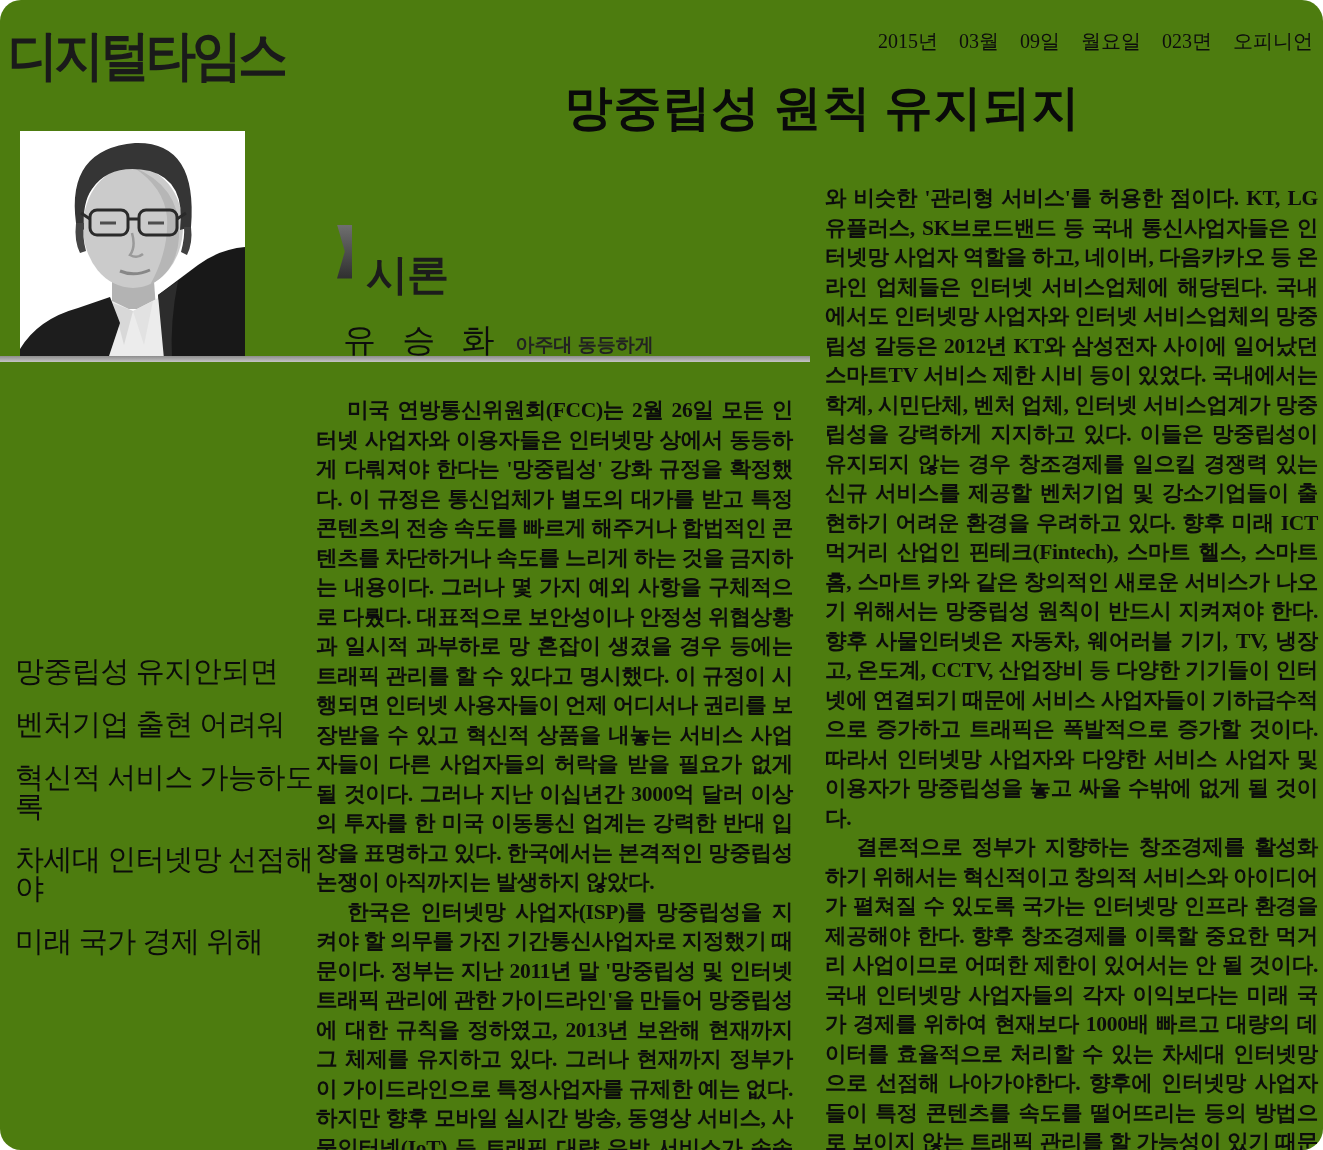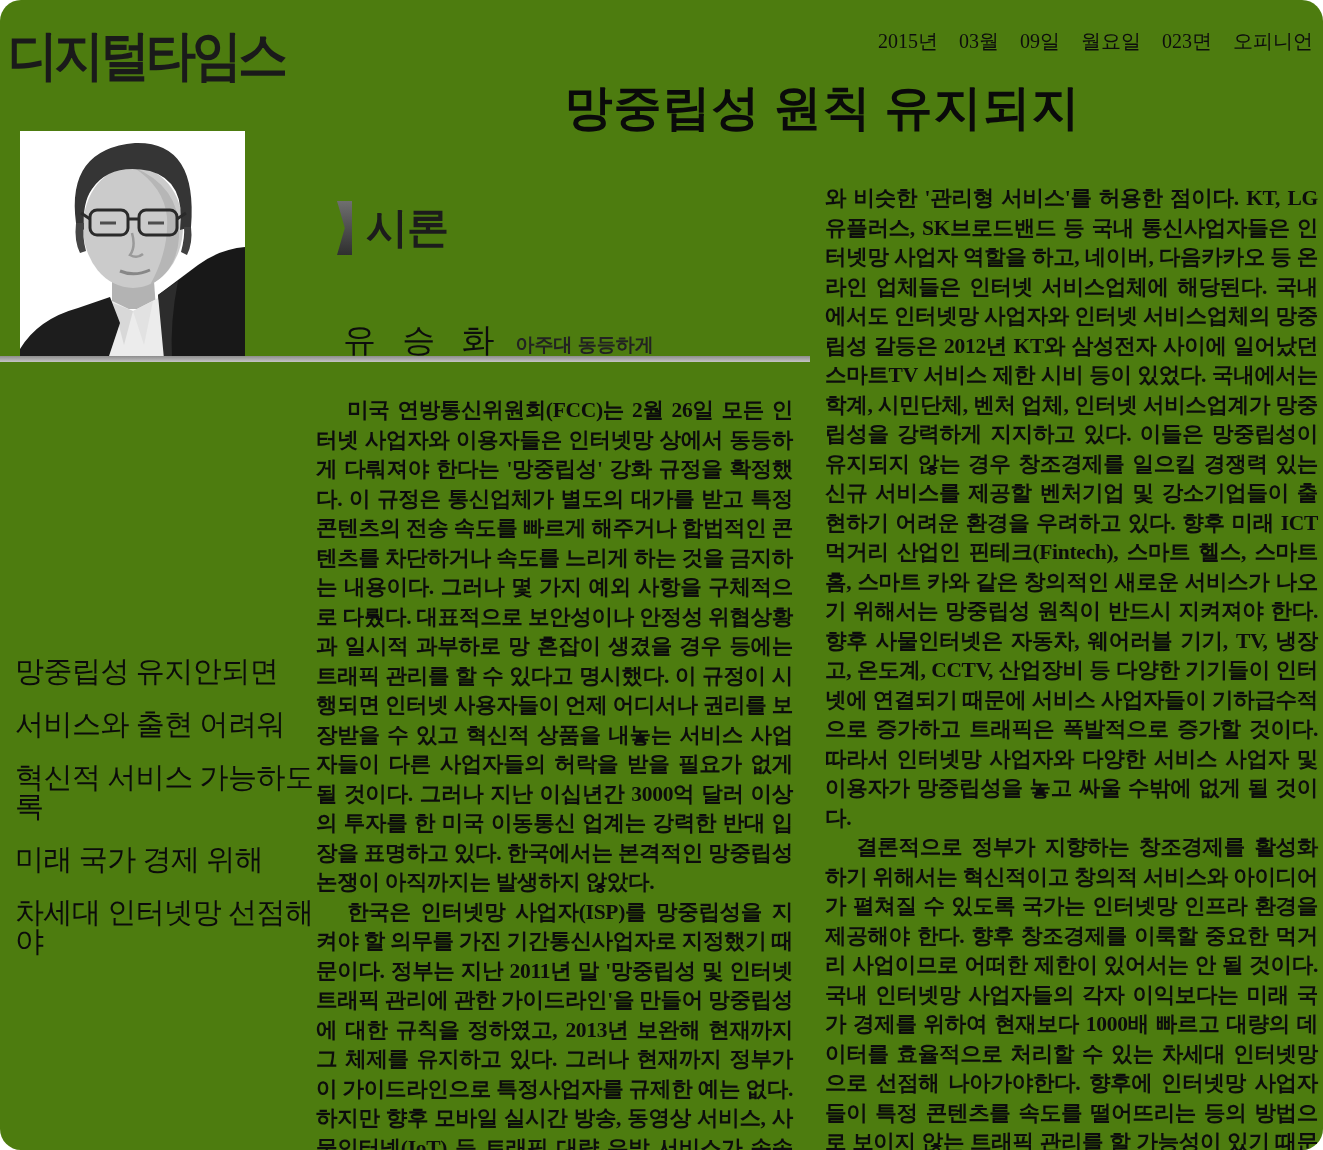--- a/index.html
+++ b/index.html
@@ -34,21 +34,21 @@
     position:absolute;left:337px;top:200px;
     display:flex;align-items:center;gap:14px;
   }
   .marker{
     width:15px;height:54px;display:inline-block;
     background:linear-gradient(to bottom,#6f6f6f,#2f2f2f);
     clip-path:polygon(0 0,100% 0,100% 100%,0 100%,52% 50%);
   }
   .section-label{
     font-family:"Liberation Sans","DejaVu Sans",sans-serif;
-    font-weight:900;font-size:42px;color:#1c1c1c;letter-spacing:-1px;
+    font-weight:900;font-size:42px;color:#1c1c1c;letter-spacing:-1px;margin-top:47px;
   }
   .author{
     position:absolute;left:343px;top:318px;white-space:nowrap;
   }
   .author-name{
     font-size:33px;letter-spacing:9px;color:#0d0d0d;
   }
   .author-title{
     font-family:"Liberation Sans","DejaVu Sans",sans-serif;
     font-weight:700;font-size:19px;color:#222;margin-left:8px;
@@ -127,24 +127,24 @@
 
   <div class="author">
     <span class="author-name">유 승 화</span>
     <span class="author-title">아주대 동등하게</span>
   </div>
 
   <div class="rule"></div>
 
   <div class="pullquote">
     <div>망중립성 유지안되면</div>
-    <div>서비스와 출현 어려워</div>
+    <div>벤처기업 출현 어려워</div>
     <div>혁신적 서비스 가능하도록</div>
+    <div>차세대 인터넷망 선점해야</div>
     <div>미래 국가 경제 위해</div>
-    <div>차세대 인터넷망 선점해야</div>
   </div>
 
   <div class="col col1">
     <p class="indent">미국 연방통신위원회(FCC)는 2월 26일 모든 인터넷 사업자와 이용자들은 인터넷망 상에서 동등하게 다뤄져야 한다는 '망중립성' 강화 규정을 확정했다. 이 규정은 통신업체가 별도의 대가를 받고 특정 콘텐츠의 전송 속도를 빠르게 해주거나 합법적인 콘텐츠를 차단하거나 속도를 느리게 하는 것을 금지하는 내용이다. 그러나 몇 가지 예외 사항을 구체적으로 다뤘다. 대표적으로 보안성이나 안정성 위협상황과 일시적 과부하로 망 혼잡이 생겼을 경우 등에는 트래픽 관리를 할 수 있다고 명시했다. 이 규정이 시행되면 인터넷 사용자들이 언제 어디서나 권리를 보장받을 수 있고 혁신적 상품을 내놓는 서비스 사업자들이 다른 사업자들의 허락을 받을 필요가 없게 될 것이다. 그러나 지난 이십년간 3000억 달러 이상의 투자를 한 미국 이동통신 업계는 강력한 반대 입장을 표명하고 있다. 한국에서는 본격적인 망중립성 논쟁이 아직까지는 발생하지 않았다.</p>
     <p class="indent">한국은 인터넷망 사업자(ISP)를 망중립성을 지켜야 할 의무를 가진 기간통신사업자로 지정했기 때문이다. 정부는 지난 2011년 말 '망중립성 및 인터넷 트래픽 관리에 관한 가이드라인'을 만들어 망중립성에 대한 규칙을 정하였고, 2013년 보완해 현재까지 그 체제를 유지하고 있다. 그러나 현재까지 정부가 이 가이드라인으로 특정사업자를 규제한 예는 없다. 하지만 향후 모바일 실시간 방송, 동영상 서비스, 사물인터넷(IoT) 등 트래픽 대량 유발 서비스가 속속 등장하고 있어 문제가 일어날 가능성이 많다. 특이한 점은 이 가이드라인에서 미국의 '급행 회선' 서비스</p>
   </div>
 
   <div class="col col2">
     <p>와 비슷한 '관리형 서비스'를 허용한 점이다. KT, LG유플러스, SK브로드밴드 등 국내 통신사업자들은 인터넷망 사업자 역할을 하고, 네이버, 다음카카오 등 온라인 업체들은 인터넷 서비스업체에 해당된다. 국내에서도 인터넷망 사업자와 인터넷 서비스업체의 망중립성 갈등은 2012년 KT와 삼성전자 사이에 일어났던 스마트TV 서비스 제한 시비 등이 있었다. 국내에서는 학계, 시민단체, 벤처 업체, 인터넷 서비스업계가 망중립성을 강력하게 지지하고 있다. 이들은 망중립성이 유지되지 않는 경우 창조경제를 일으킬 경쟁력 있는 신규 서비스를 제공할 벤처기업 및 강소기업들이 출현하기 어려운 환경을 우려하고 있다. 향후 미래 ICT 먹거리 산업인 핀테크(Fintech), 스마트 헬스, 스마트 홈, 스마트 카와 같은 창의적인 새로운 서비스가 나오기 위해서는 망중립성 원칙이 반드시 지켜져야 한다.  향후 사물인터넷은 자동차, 웨어러블 기기, TV, 냉장고, 온도계, CCTV, 산업장비 등 다양한 기기들이 인터넷에 연결되기 때문에 서비스 사업자들이 기하급수적으로 증가하고 트래픽은 폭발적으로 증가할 것이다. 따라서 인터넷망 사업자와 다양한 서비스 사업자 및 이용자가 망중립성을 놓고 싸울 수밖에 없게 될 것이다.</p>
     <p class="indent">결론적으로 정부가 지향하는 창조경제를 활성화하기 위해서는 혁신적이고 창의적 서비스와 아이디어가 펼쳐질 수 있도록 국가는 인터넷망 인프라 환경을 제공해야 한다. 향후 창조경제를 이룩할 중요한 먹거리 사업이므로 어떠한 제한이 있어서는 안 될 것이다. 국내 인터넷망 사업자들의 각자 이익보다는 미래 국가 경제를 위하여 현재보다 1000배 빠르고 대량의 데이터를 효율적으로 처리할 수 있는 차세대 인터넷망으로 선점해 나아가야한다. 향후에 인터넷망 사업자들이 특정 콘텐츠를 속도를 떨어뜨리는 등의 방법으로 보이지 않는 트래픽 관리를 할 가능성이 있기 때문에 정부가 지속적으로 감시 하는 것이 중요하다.</p>

